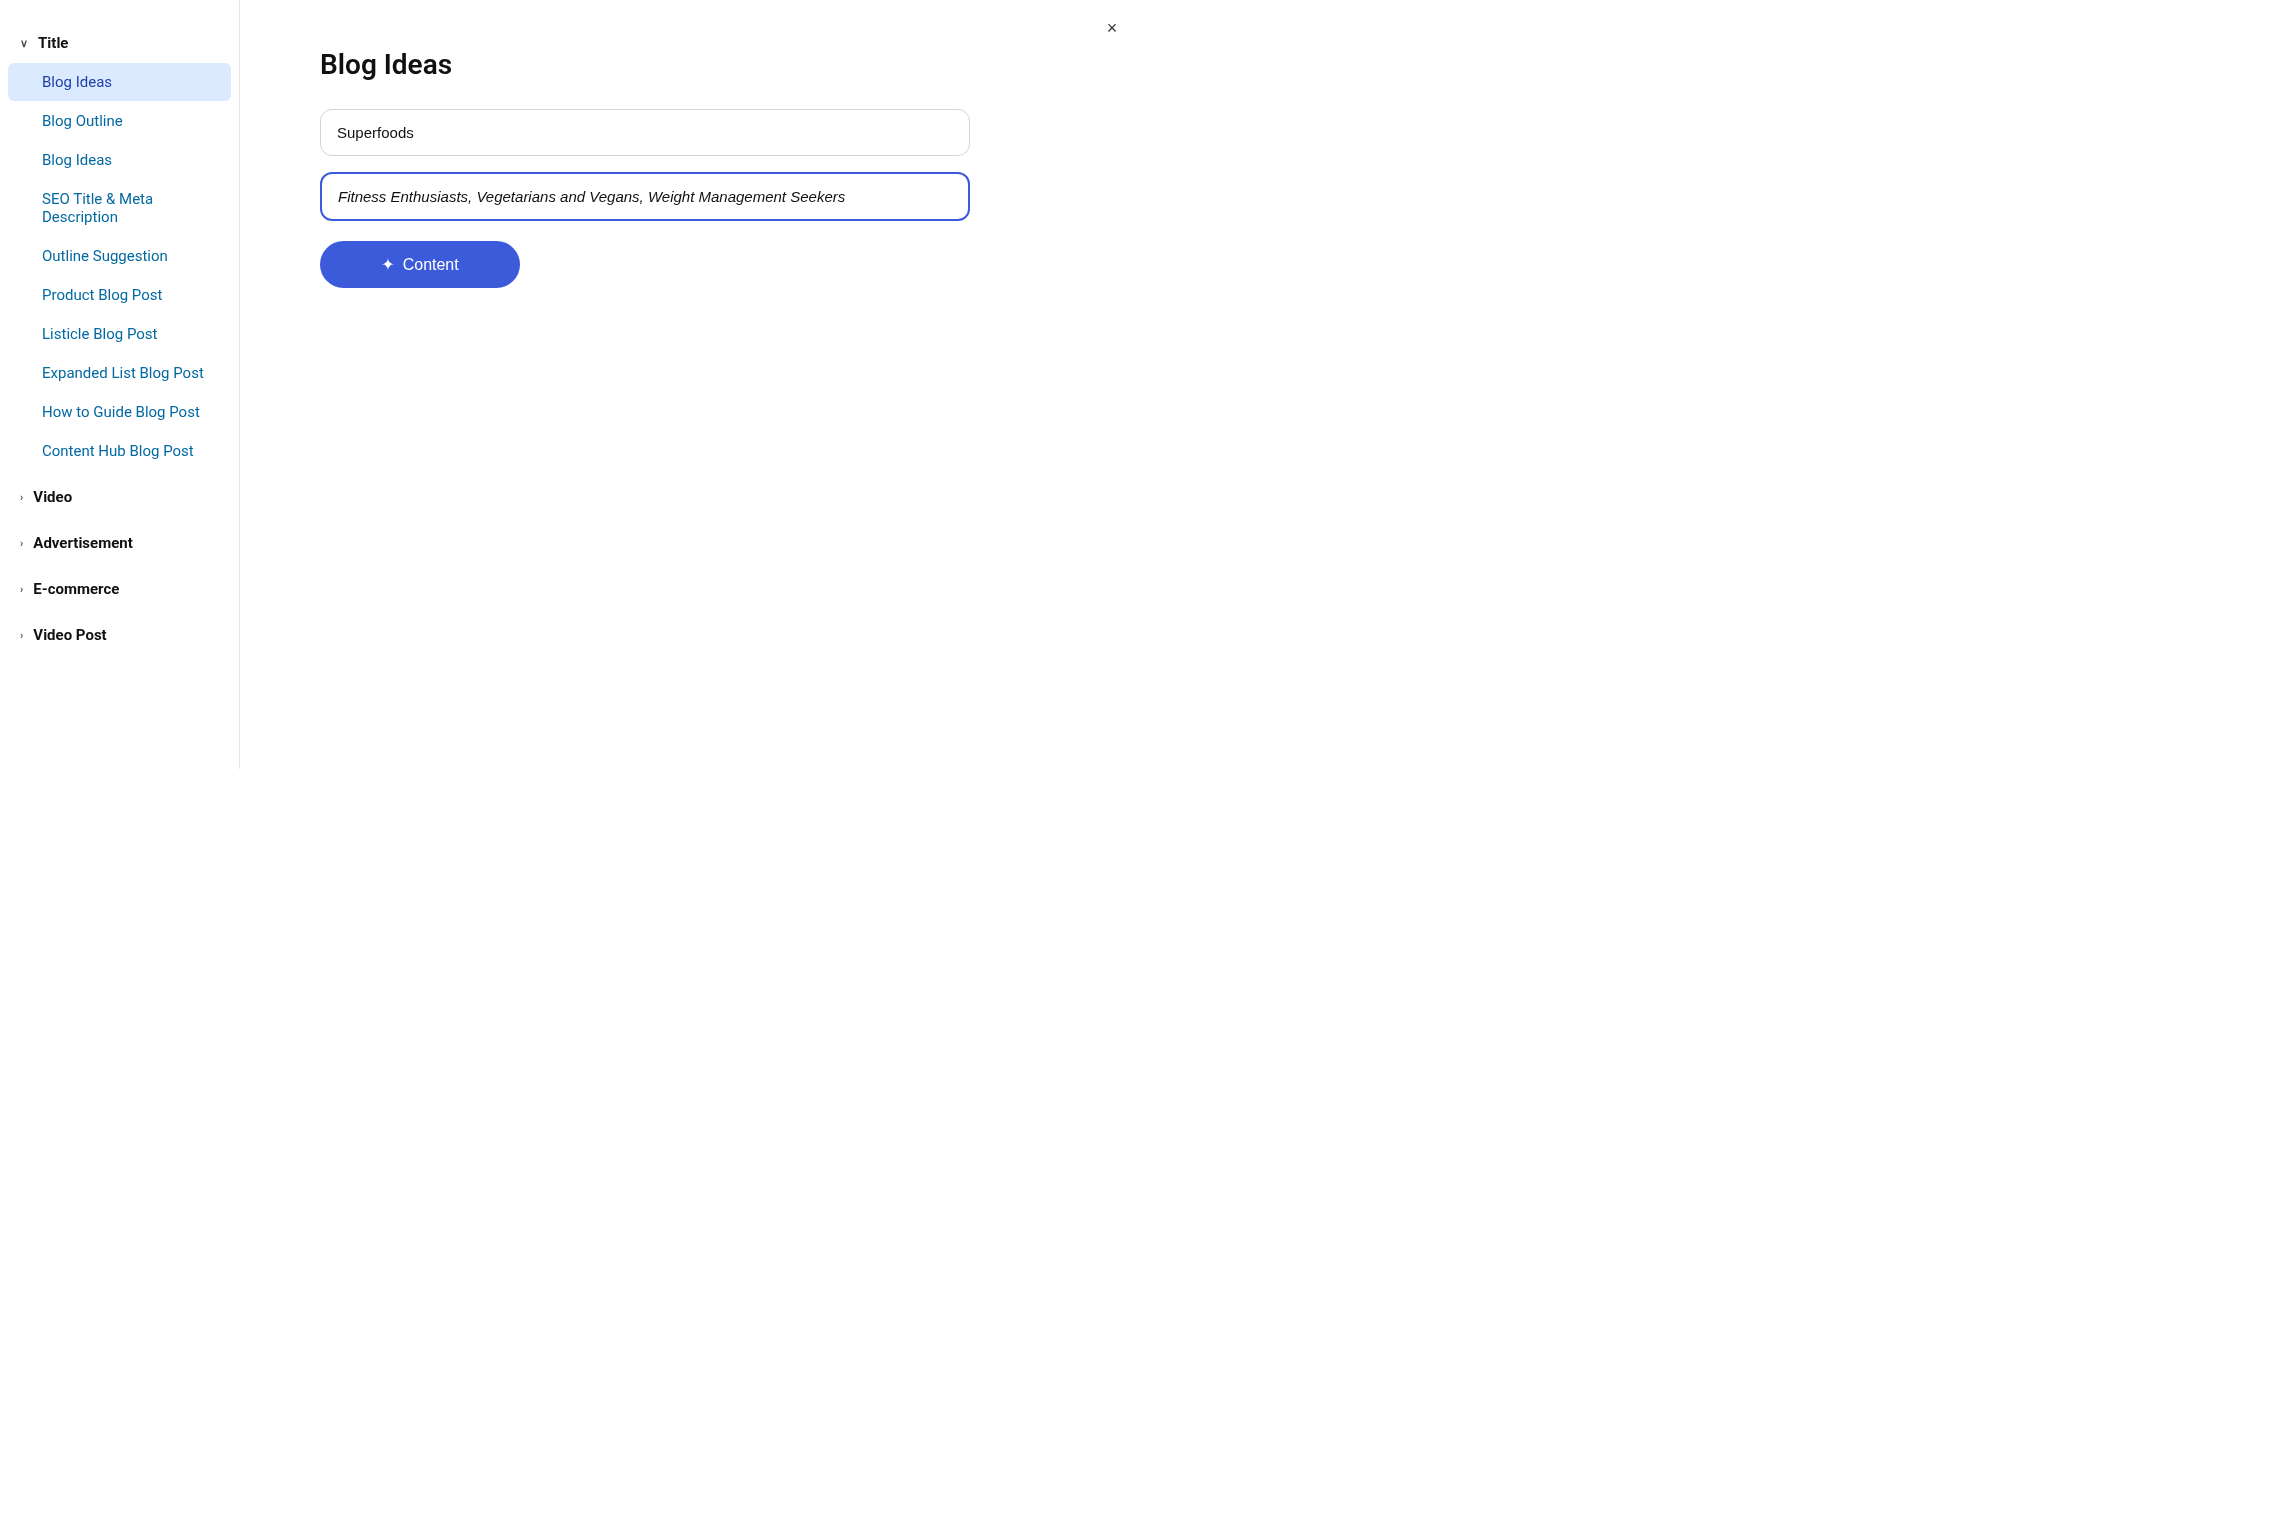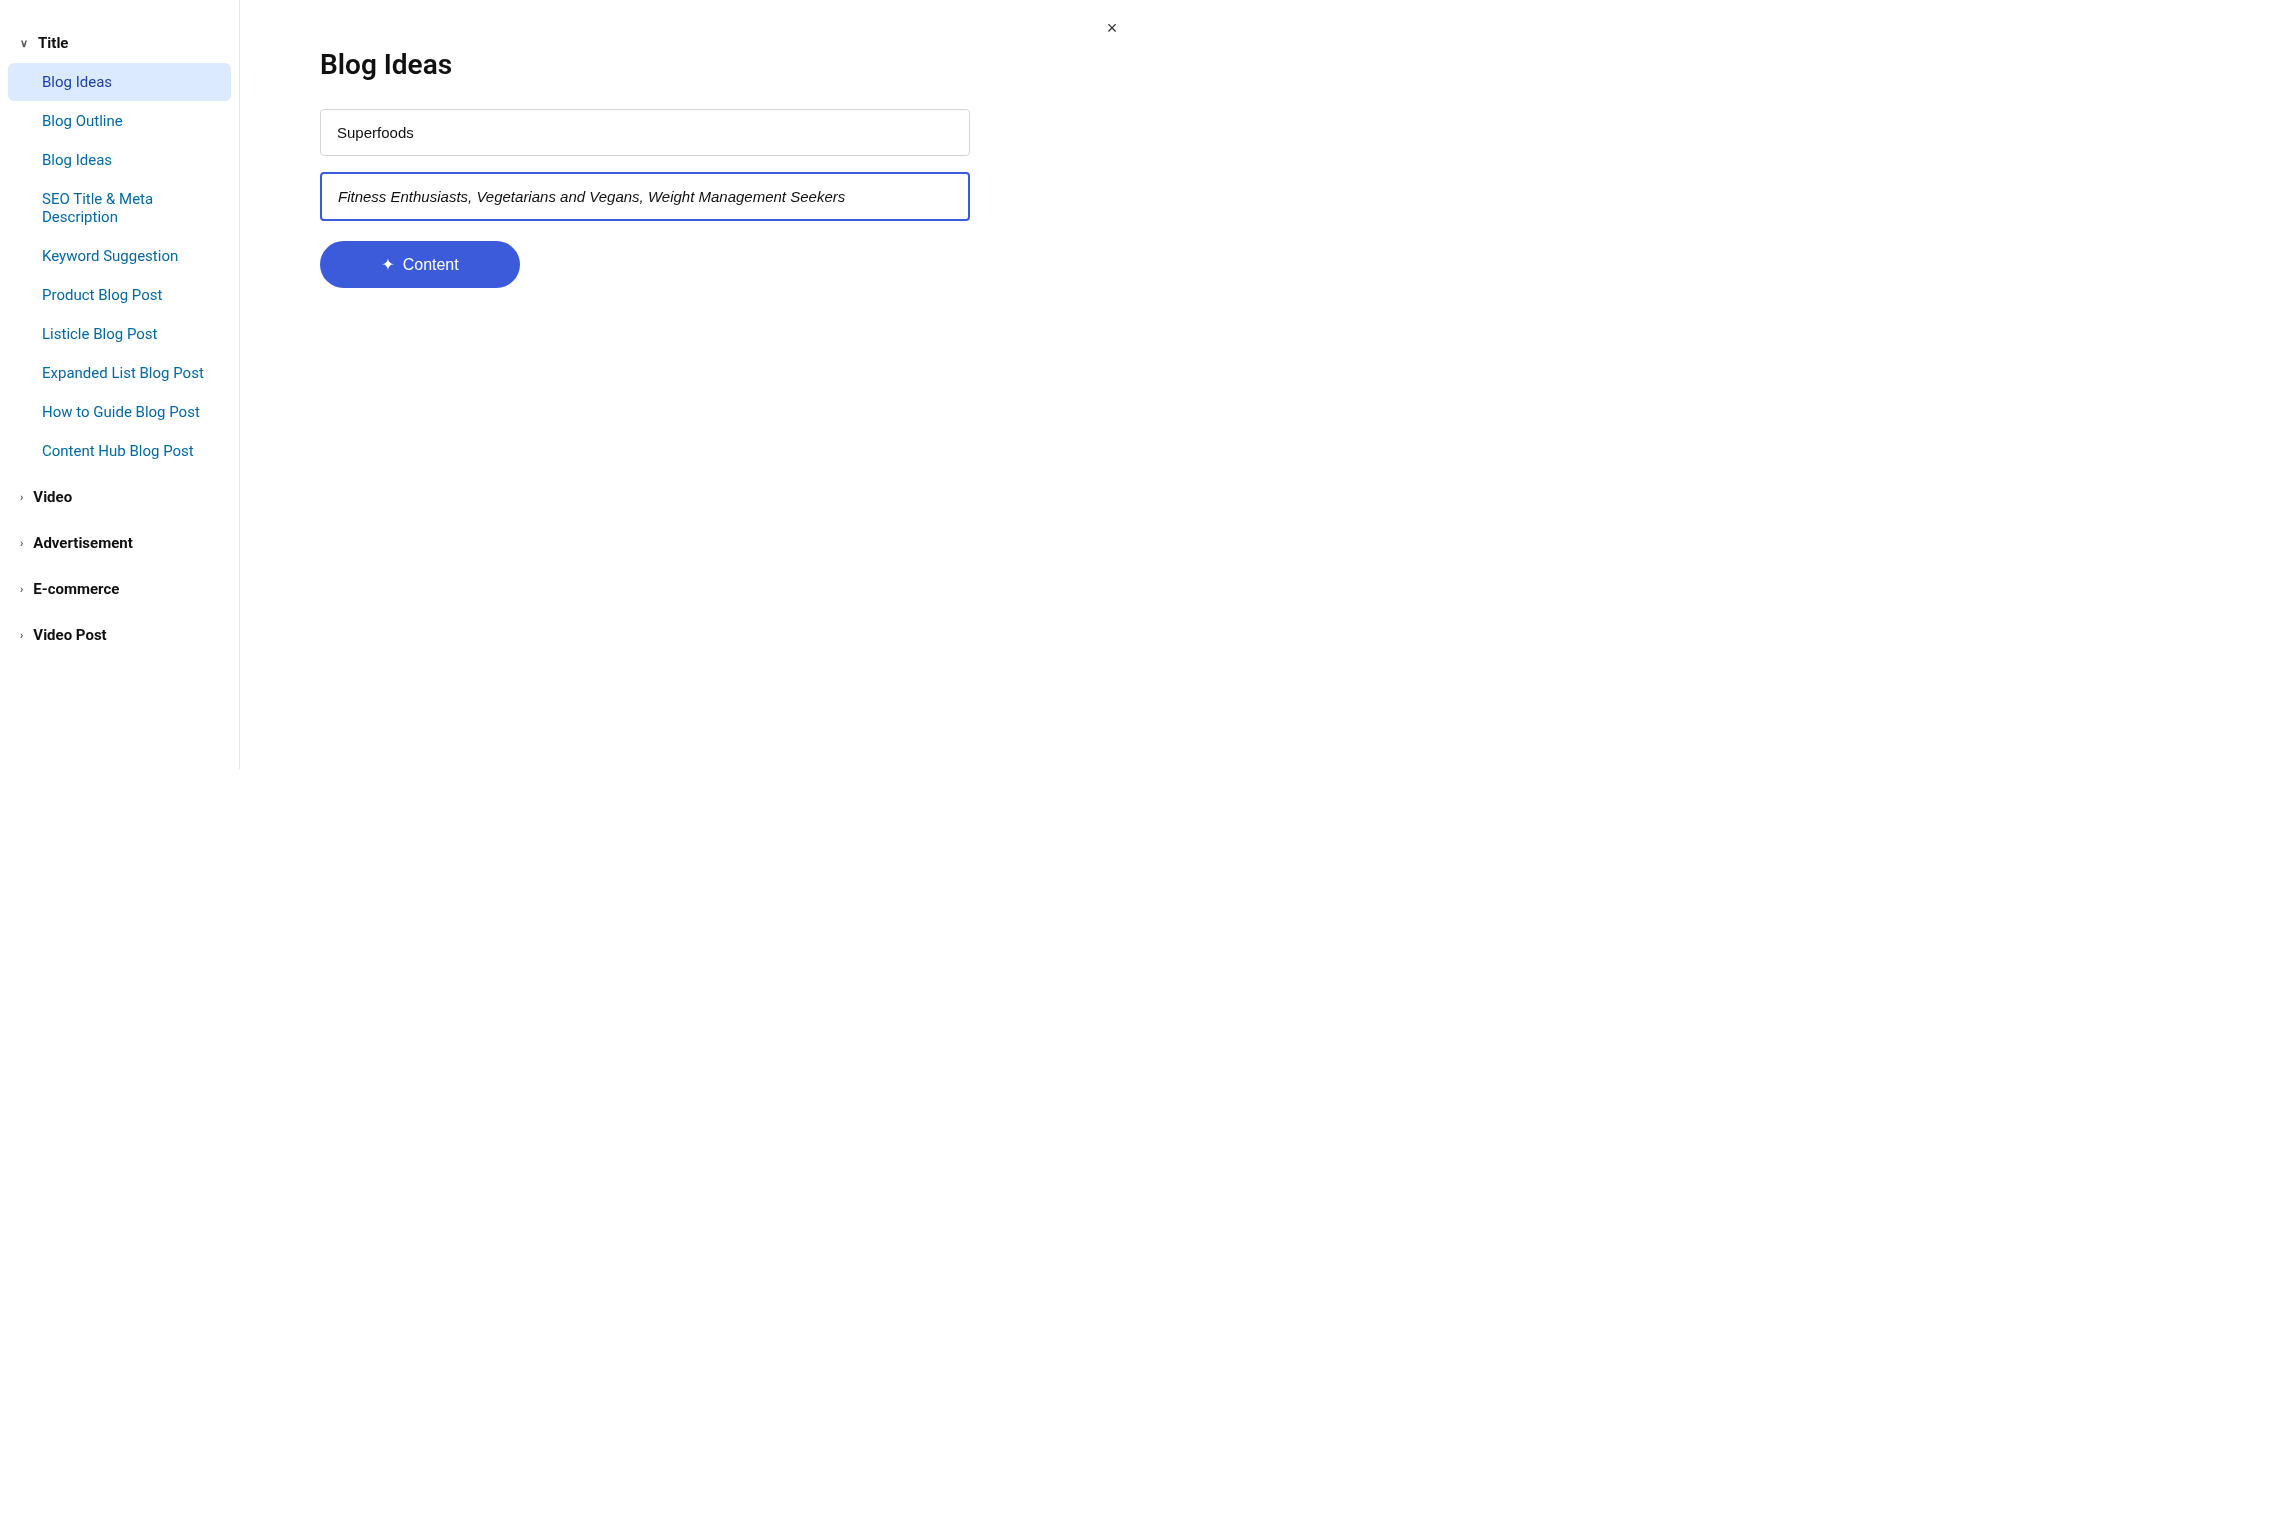--- a/index.html
+++ b/index.html
@@ -93,21 +93,21 @@
       font-weight: 600;
       color: #111;
       margin-bottom: 28px;
     }
 
     .input-field {
       width: 100%;
       max-width: 650px;
       padding: 14px 16px;
       border: 1.5px solid #d1d5db;
-      border-radius: 4px;
+      border-radius: 12px;
       font-size: 15px;
       color: #111;
       outline: none;
       margin-bottom: 16px;
     }
 
     .input-field.focused {
       border-color: #3b5bdb;
       border-width: 2px;
       font-style: italic;
@@ -151,21 +151,21 @@
       <div class="sidebar-item">
         <span>Blog Outline</span>
       </div>
       <div class="sidebar-item">
         <span>Blog Ideas</span>
       </div>
       <div class="sidebar-item">
         <span>SEO Title &amp; Meta Description</span>
       </div>
       <div class="sidebar-item">
-        <span>Keyword Suggestion</span>
+        <span>Outline Suggestion</span>
       </div>
       <div class="sidebar-item">
         <span>Product Blog Post</span>
       </div>
       <div class="sidebar-item">
         <span>Listicle Blog Post</span>
       </div>
       <div class="sidebar-item">
         <span>Expanded List Blog Post</span>
       </div>

